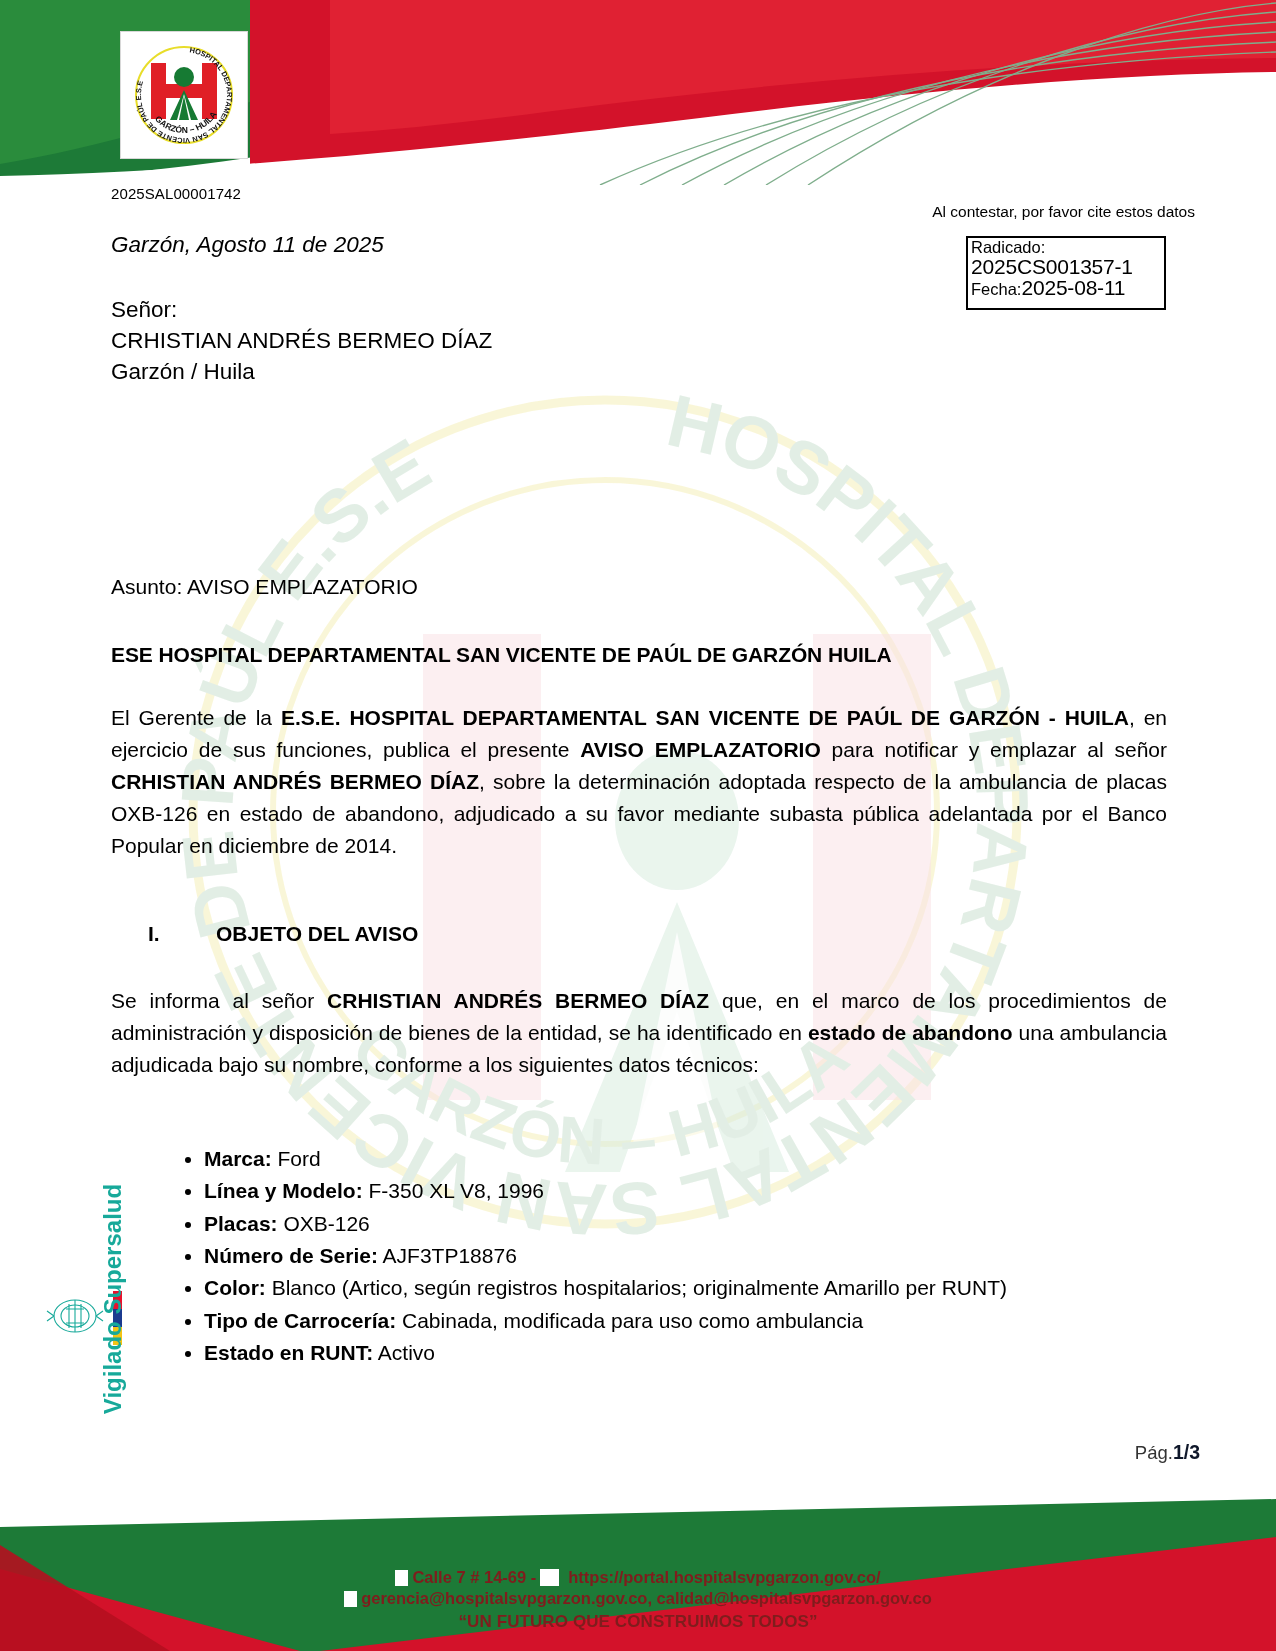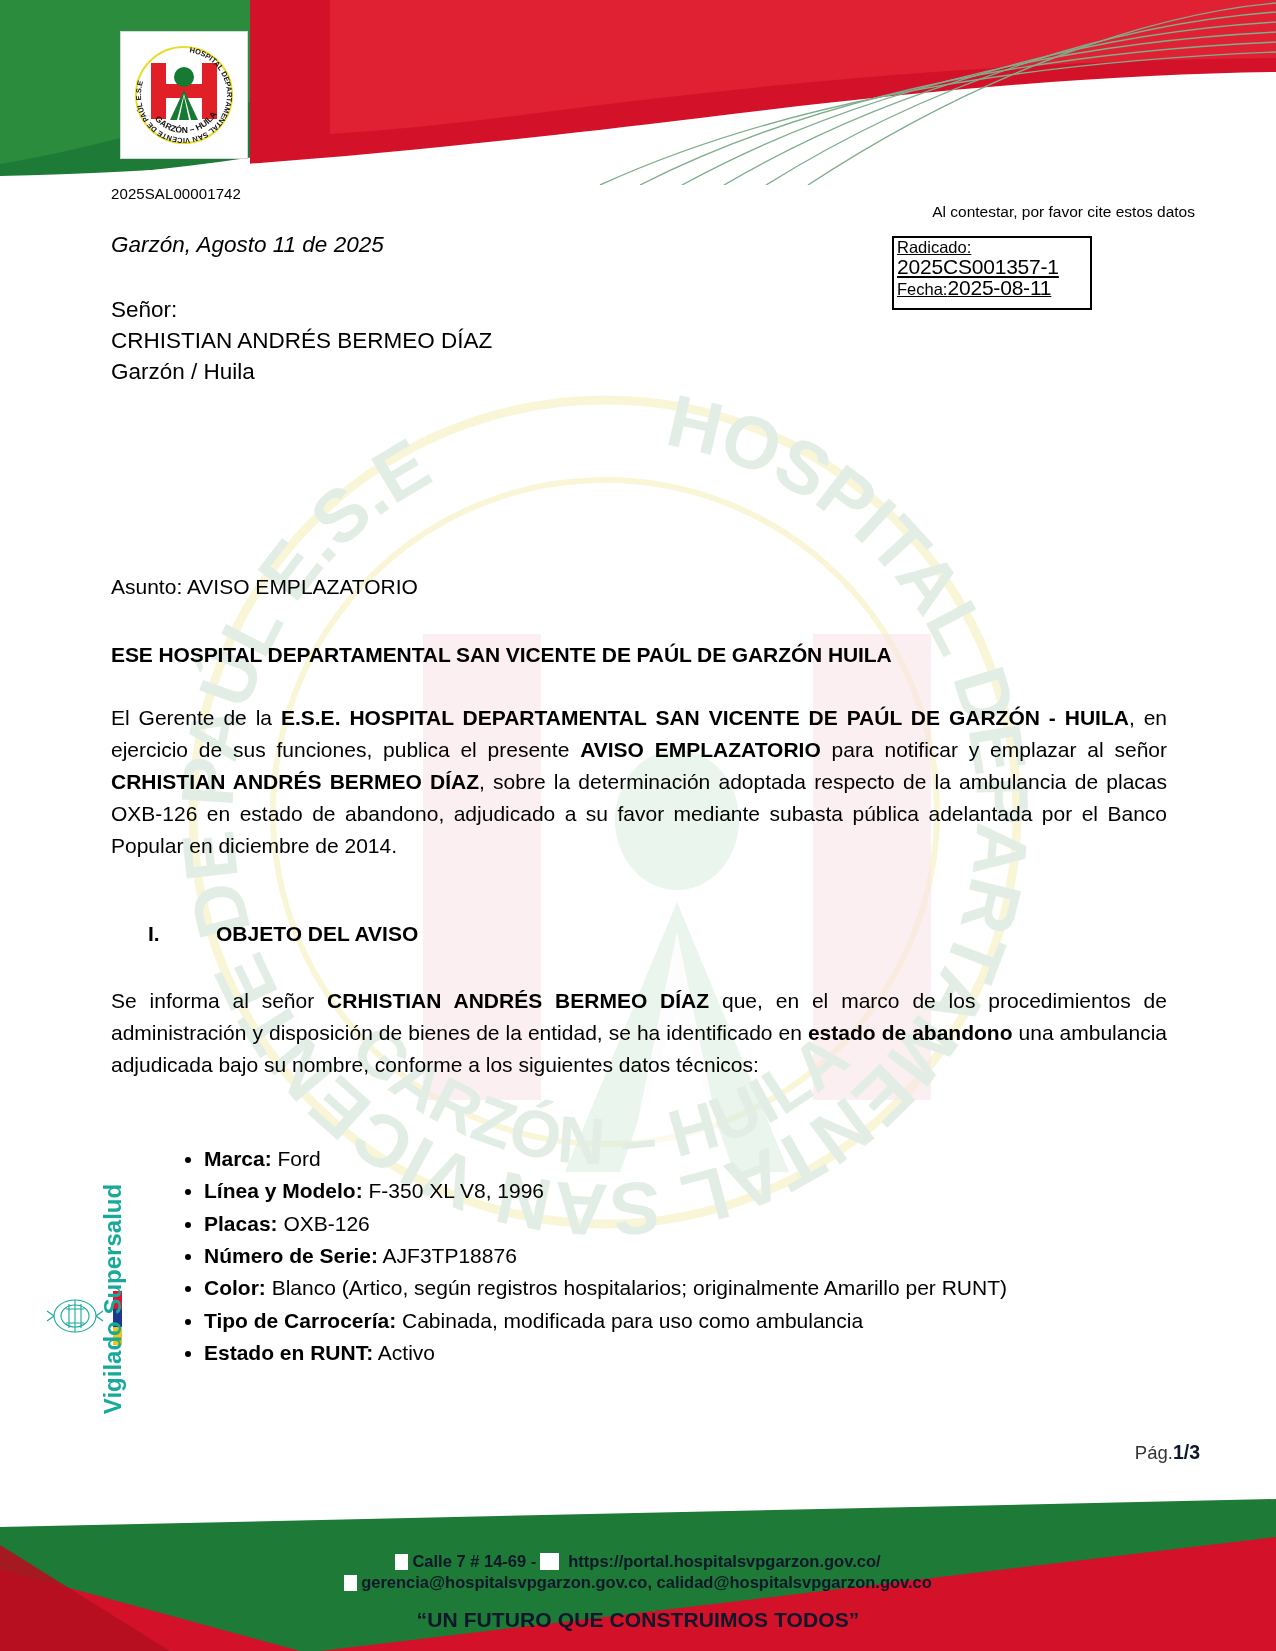--- a/index.html
+++ b/index.html
@@ -18,24 +18,24 @@
     background:#ffffff;border:1px solid #d8d8d8;z-index:6;
     box-sizing:border-box;
   }
   .logo-box svg{display:block;}
 
   
   .footer-band{position:absolute;left:0;bottom:0;width:1276px;height:210px;overflow:hidden;}
   .footer-band svg{display:block;}
   .footer-text{
     position:absolute;left:0;bottom:18px;width:1276px;text-align:center;
-    color:#0f172a;z-index:5;line-height:1.30;
+    color:#7f1d1d;z-index:5;line-height:1.30;
   }
   .footer-line{font-size:16.5px;font-weight:bold;white-space:nowrap;}
-  .footer-line.slogan{font-size:21px;letter-spacing:.1px;padding-top:1px;margin-top:11px;}
+  .footer-line.slogan{font-size:17px;letter-spacing:.1px;padding-top:1px;}
   .fi{display:inline-block;width:13px;height:16px;background:#ffffff;
       vertical-align:-3px;margin-right:4px;}
   .fi.wide{width:19px;height:17px;margin-right:9px;margin-left:4px;}
 
   
   .watermark{
     position:absolute;left:165px;top:372px;width:880px;height:880px;
     opacity:.40;z-index:1;pointer-events:none;
   }
   .watermark svg{display:block;}
@@ -44,23 +44,23 @@
   .content{position:absolute;left:0;top:0;width:1276px;height:1651px;z-index:3;}
 
   .doc-code{
     position:absolute;left:111px;top:185px;font-size:15px;letter-spacing:.1px;
   }
 
   .cite-note{
     position:absolute;right:81px;top:203px;font-size:15.5px;white-space:nowrap;
   }
   .radicado-box{
-    position:absolute;left:892px;top:236px;width:200px;height:74px;
+    position:absolute;left:966px;top:236px;width:200px;height:74px;
     border:2px solid #000;box-sizing:border-box;padding:1px 0 0 3px;
-    line-height:1.02;background:transparent;text-decoration:underline;
+    line-height:1.02;background:transparent;
   }
   .rad-label{font-size:16.5px;}
   .rad-value{font-size:21px;letter-spacing:-.2px;}
   .rad-row{font-size:16.5px;white-space:nowrap;}
   .rad-row b{font-weight:normal;font-size:21px;letter-spacing:-.2px;}
 
   .dateline{position:absolute;left:111px;top:232px;font-size:22.5px;font-style:italic;}
   .addr{position:absolute;left:111px;top:294px;font-size:22.5px;line-height:1.38;}
 
   .asunto{position:absolute;left:111px;top:575px;font-size:21px;}

